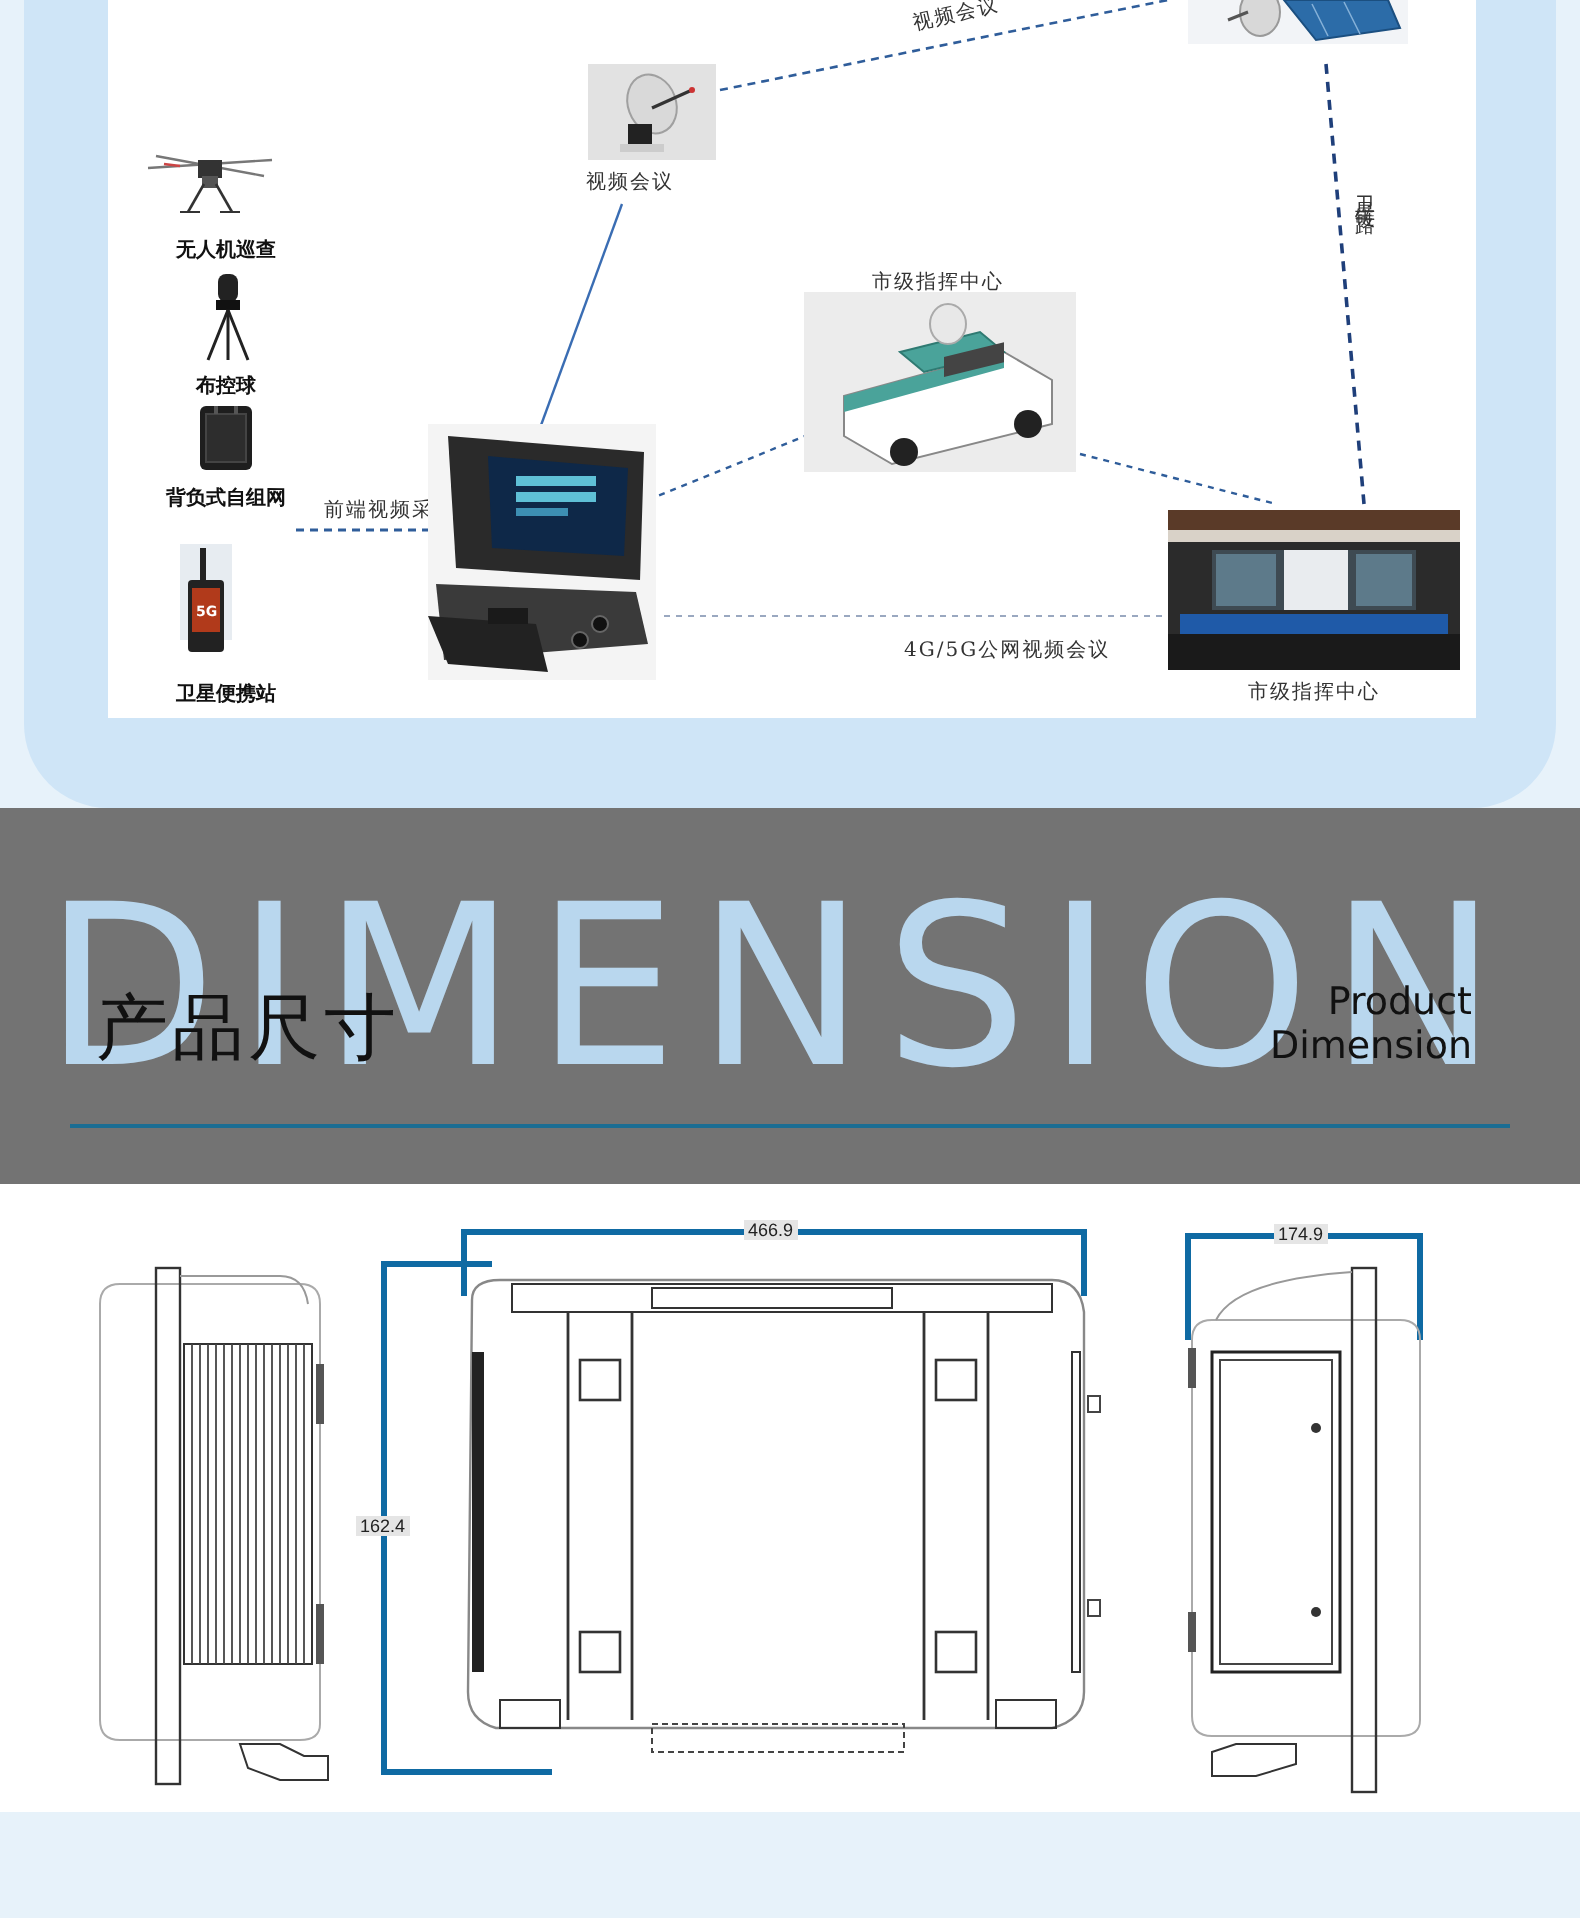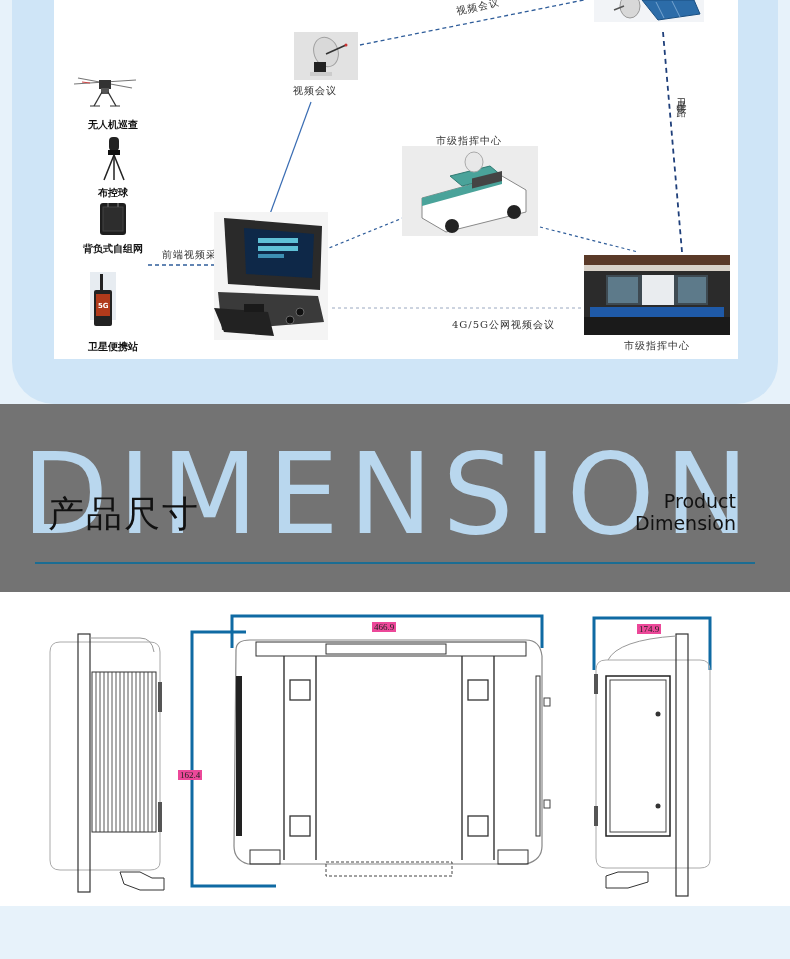--- a/index.html
+++ b/index.html
@@ -32,21 +32,21 @@
   }
   .dim-title-en {
     position: absolute; right: 54px; top: 86px; text-align: right;
     font-family: "DejaVu Sans", sans-serif; font-size: 19px; line-height: 22px; color: #111;
   }
   .dim-rule { position: absolute; left: 35px; top: 158px; width: 720px; height: 2px; background: #1b6d93; }
 
   
   .drawing { position: absolute; left: 0; top: 592px; width: 790px; height: 314px; background: #ffffff; }
   .bottom-band { position: absolute; left: 0; top: 906px; width: 790px; height: 53px; background: #e7f2fa; }
-  .dimtxt { font-family: Liberation Serif, serif; font-size: 9px; color: #222; background: #ec4899; padding: 0 2px; margin-top: 12px; }
+  .dimtxt { font-family: Liberation Sans, sans-serif; font-size: 9px; color: #222; background: #e5e5e5; padding: 0 2px; }
 </style>
 </head>
 <body>
 
 <div class="frame"></div>
 <div class="canvas">
 
   <svg class="abs" style="left:0;top:0" width="684" height="359">
 
     <line x1="306" y1="45" x2="530" y2="0" stroke="#2f5d9a" stroke-width="1.3" stroke-dasharray="4,3"></line>

